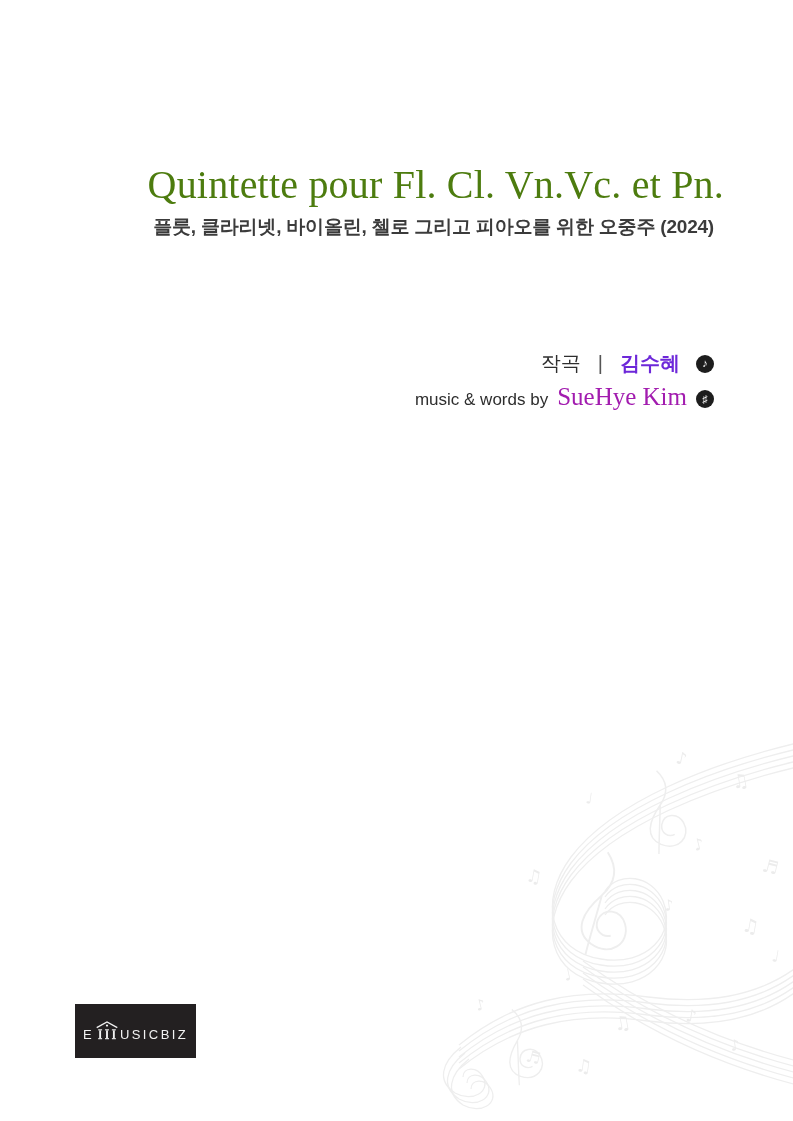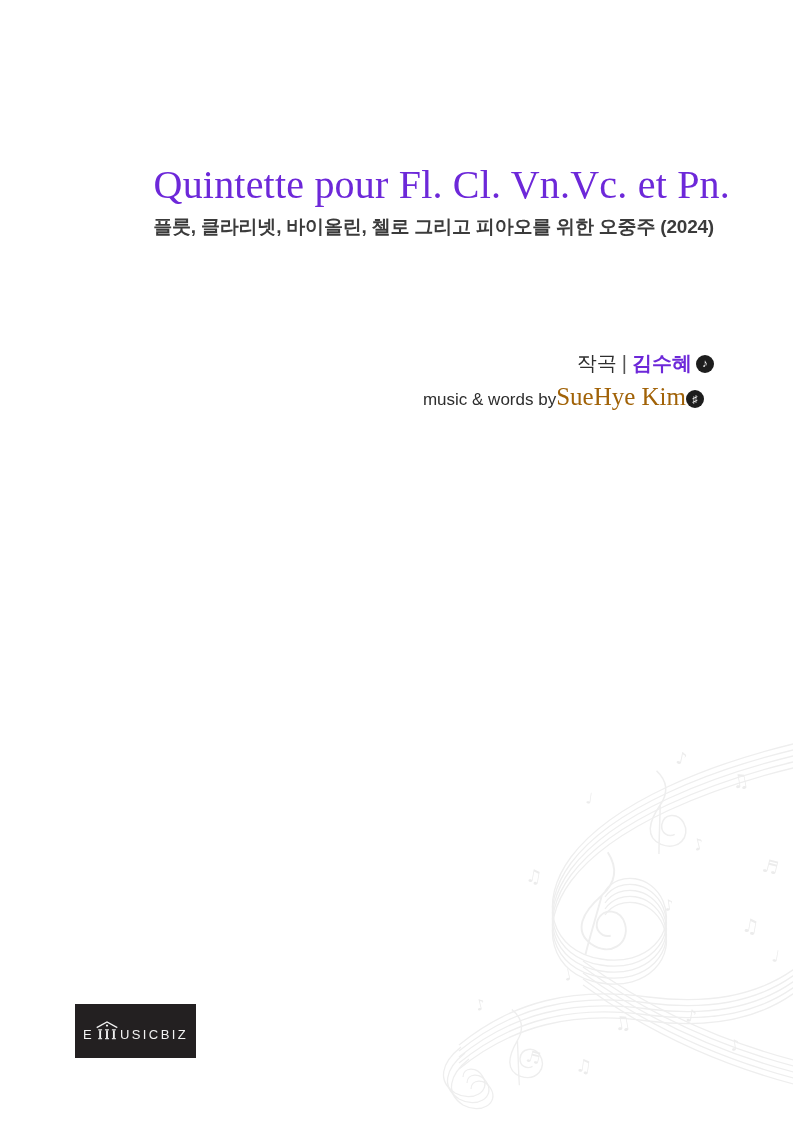--- a/index.html
+++ b/index.html
@@ -23,27 +23,27 @@
     bottom: 0;
     width: 360px;
     height: 392px;
     pointer-events: none;
   }
 
   
   .title {
     position: absolute;
     top: 134px;
-    right: 63px;
+    right: 69px;
     left: 0;
     text-align: right;
     font-family: "Liberation Serif", serif;
     font-size: 40px;
     font-weight: 400;
-    color: #6d28d9;
+    color: #4d7c0f;
     letter-spacing: 0.2px;
     white-space: nowrap;
   }
   .subtitle {
     position: absolute;
     top: 214px;
     right: 79px;
     left: 0;
     text-align: right;
     font-family: "Liberation Sans", sans-serif;
@@ -54,46 +54,47 @@
     white-space: nowrap;
   }
 
   
   .credit-line-1 {
     position: absolute;
     top: 350px;
     right: 79px;
     display: flex;
     align-items: center;
-    gap: 4px;
+    gap: 16px;
     font-size: 20px;
     color: #2e2e2e;
     white-space: nowrap;
   }
   .credit-line-1 .label { font-weight: 400; }
   .credit-line-1 .sep   { font-weight: 300; color: #555; padding: 0 1px; }
   .credit-line-1 .name  { font-weight: 700; color: #6d28d9; }
 
   .credit-line-2 {
     position: absolute;
     top: 383px;
-    right: 89px;
+    right: 79px;
     display: flex;
     align-items: baseline;
+    gap: 9px;
     white-space: nowrap;
   }
   .credit-line-2 .prefix {
     font-size: 17px;
     color: #2e2e2e;
     font-weight: 400;
   }
   .credit-line-2 .name-en {
     font-family: "Liberation Serif", serif;
     font-size: 25px;
-    color: #a16207;
+    color: #a21caf;
   }
 
   .badge {
     display: inline-flex;
     align-items: center;
     justify-content: center;
     width: 18px;
     height: 18px;
     border-radius: 50%;
     background: #1d1d1d;

